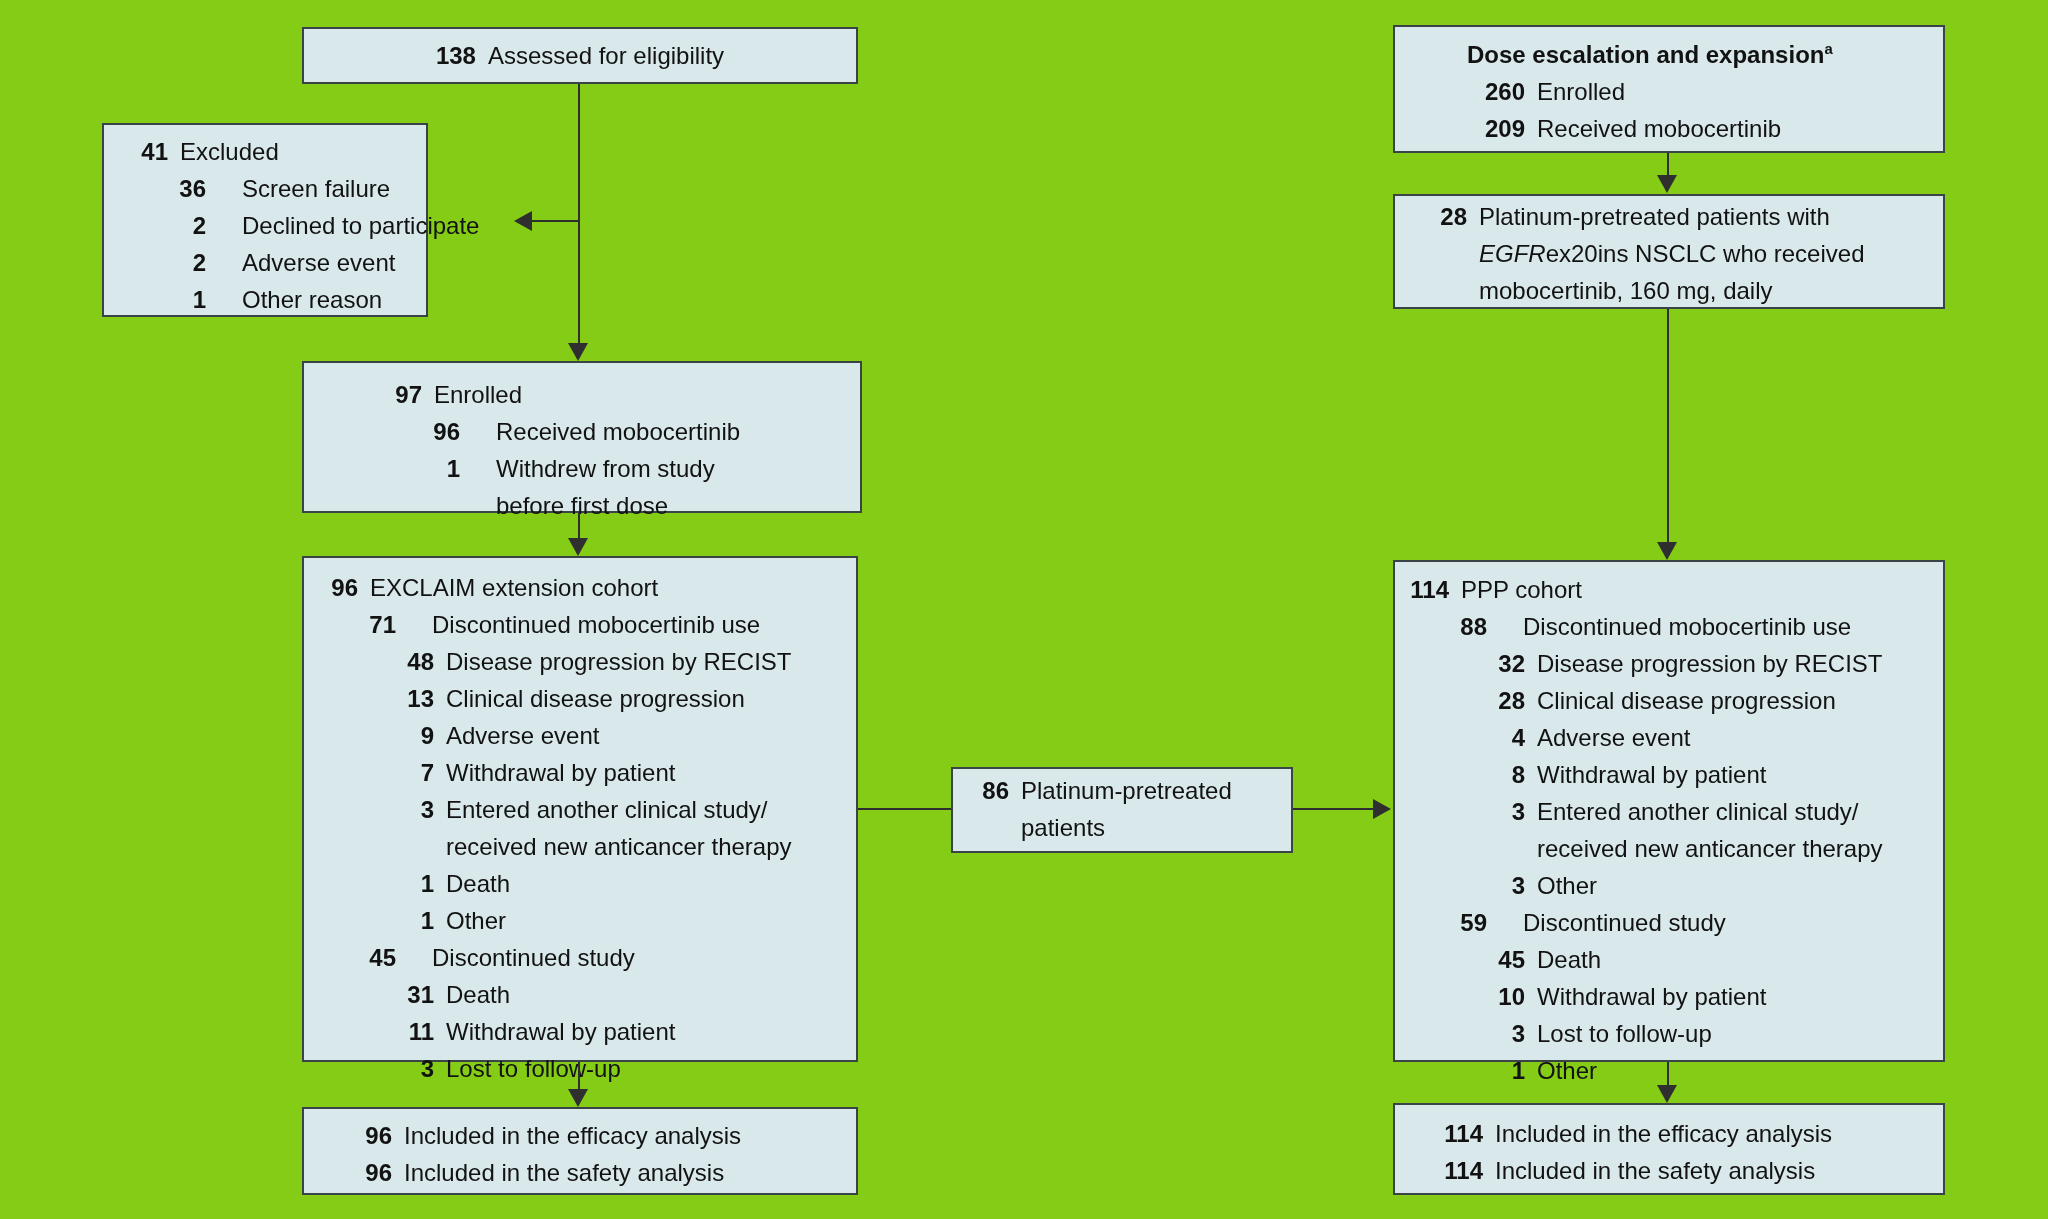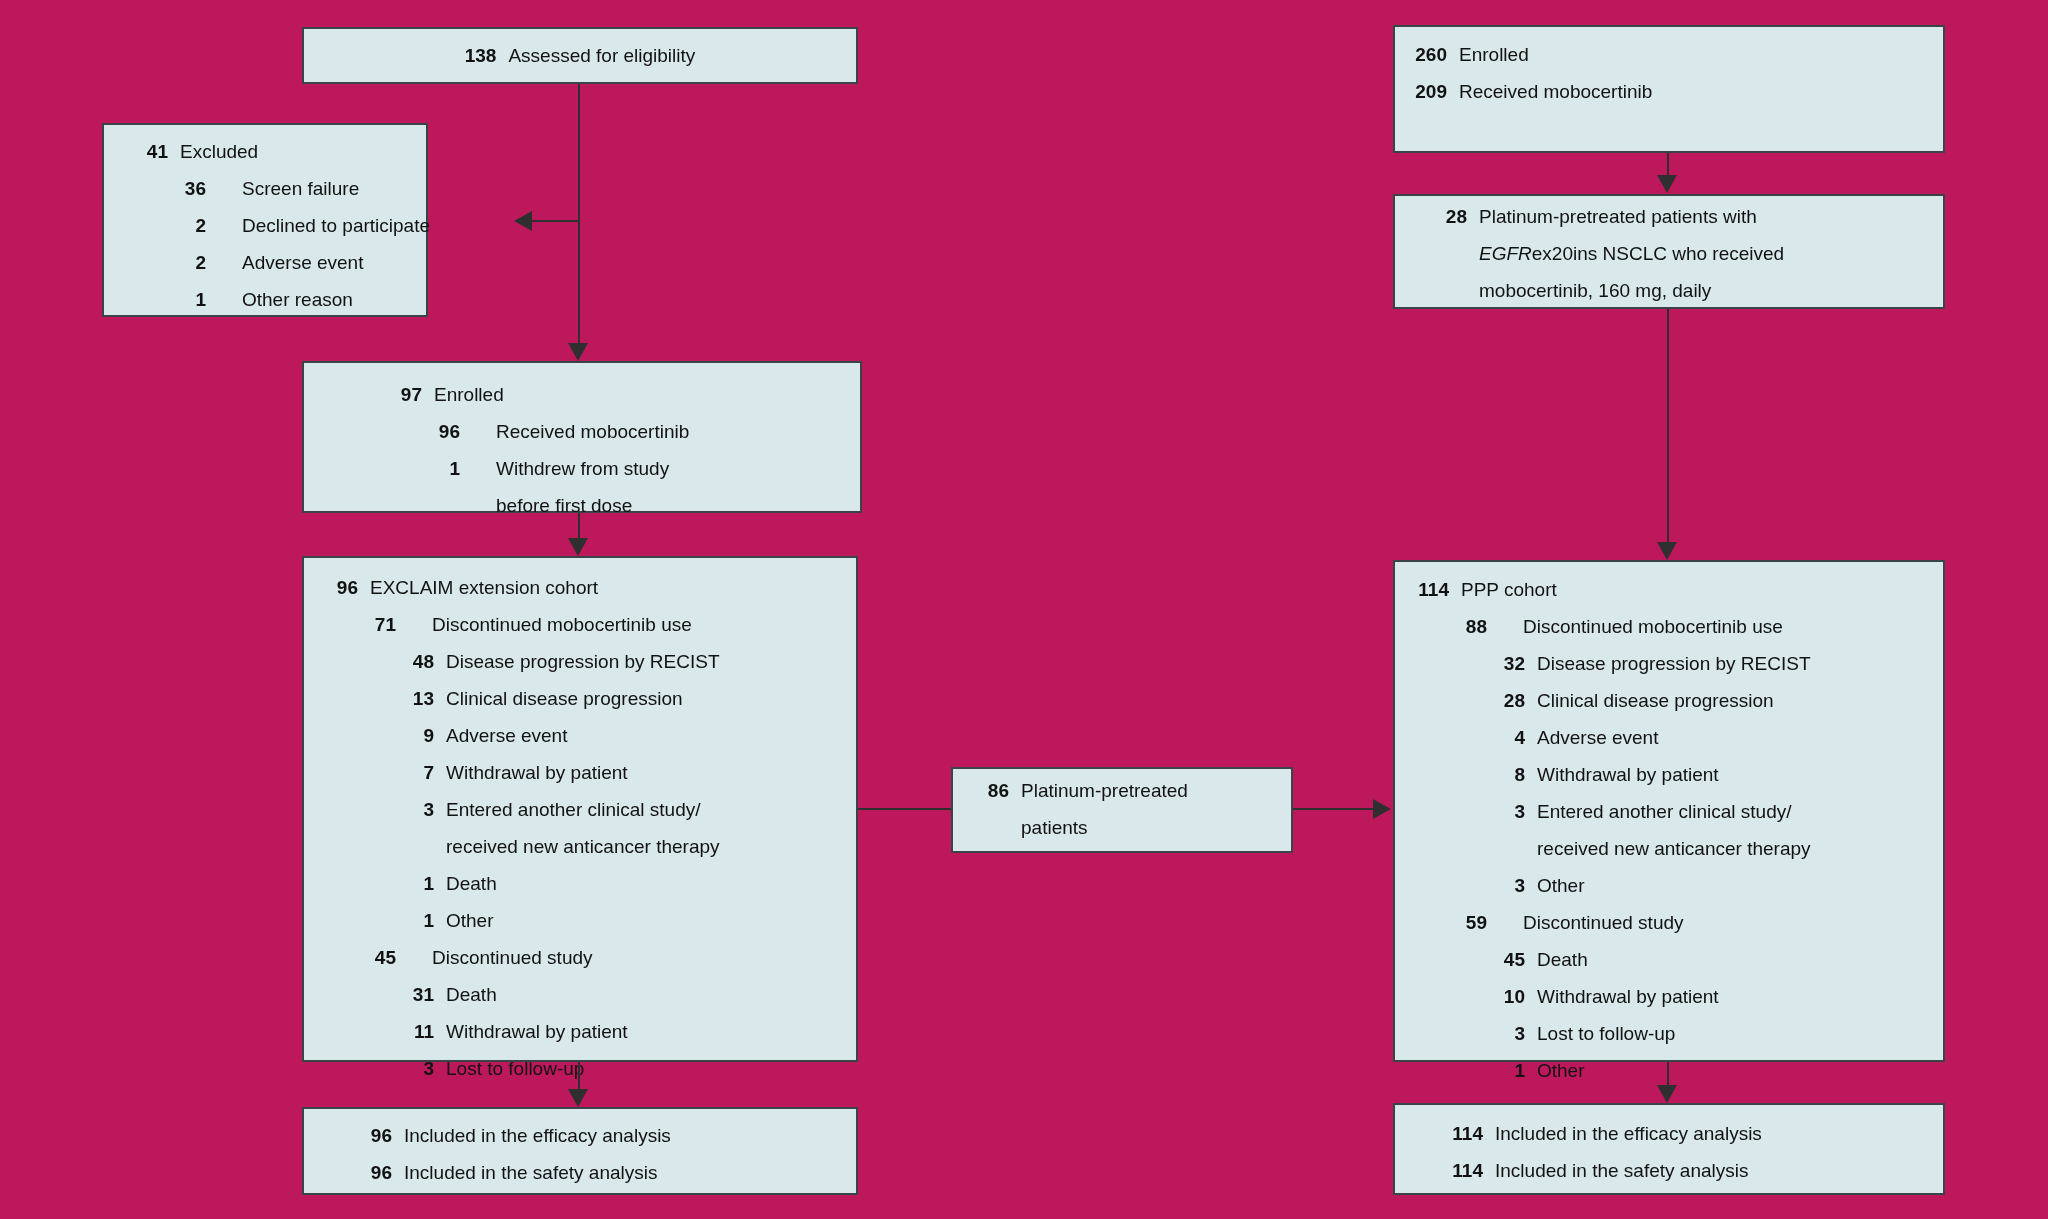--- a/index.html
+++ b/index.html
@@ -1,20 +1,20 @@
 <!DOCTYPE html>
 <html><head>
 <meta charset="utf-8">
 <style>
   html,body { margin:0; padding:0; background:#ffffff; }
   .canvas {
     position:relative; width:2048px; height:1219px;
-    background:#be185d; overflow:hidden;
+    background:#84cc16; overflow:hidden;
     font-family:"Liberation Sans", sans-serif;
-    font-size:19px; line-height:37px; color:#121212;
+    font-size:24px; line-height:37px; color:#121212;
   }
   .box {
     position:absolute; background:#d9e8ea;
     border:2px solid #3a4446; box-sizing:border-box;
   }
   .ln { display:flex; align-items:flex-start; }
   .num { flex:0 0 52px; text-align:right; font-weight:700; margin-right:12px; }
   .txt { flex:1 1 auto; white-space:nowrap; }
   .t2 { display:block; }
   .l1 { margin-left:38px;gap:24px; }
@@ -25,21 +25,21 @@
   
   .b-assessed { left:302px; top:27px;  width:556px; height:57px;
                 display:flex; align-items:center; justify-content:center; }
   .b-assessed .num { flex:0 0 auto; width:auto; }
   .b-excluded { left:102px; top:123px; width:326px; height:194px; padding:8px 8px 0 12px; }
   .b-enrolled { left:302px; top:361px; width:560px; height:152px; padding:13px 8px 0 66px; }
   .b-exclaim  { left:302px; top:556px; width:556px; height:506px; padding:11px 8px 0 2px; }
   .b-incl-l   { left:302px; top:1107px; width:556px; height:88px;  padding:8px 8px 0 36px; }
   .b-dose     { left:1393px; top:25px;  width:552px; height:128px; padding:9px 8px 0 0; }
   .b-dose .title { margin-left:72px; font-weight:700; }
-  .b-dose .ln { }
+  .b-dose .ln { margin-left:78px; }
   .b-plat28   { left:1393px; top:194px; width:552px; height:115px; padding:2px 8px 0 20px; }
   .b-ppp      { left:1393px; top:560px; width:552px; height:502px; padding:9px 8px 0 2px; }
   .b-incl-r   { left:1393px; top:1103px; width:552px; height:92px; padding:10px 8px 0 36px; }
   .b-mid86    { left:951px; top:767px;  width:342px; height:86px;  padding:3px 6px 0 4px; }
 
   
   .vl { position:absolute; width:2px;  background:#2f2f2f; }
   .hl { position:absolute; height:2px; background:#2f2f2f; }
   .ah { position:absolute; width:0; height:0; }
   .ah-down  { border-left:10px solid transparent; border-right:10px solid transparent; border-top:18px solid #2f2f2f; }
@@ -178,20 +178,23 @@
       <span class="num">96</span>
       <div class="txt">Included in the efficacy analysis</div>
     </div>
     <div class="ln">
       <span class="num">96</span>
       <div class="txt">Included in the safety analysis</div>
     </div>
   </div>
 
   <div class="box b-dose">
+    <div class="title">
+      <span>Dose escalation and expansion</span><sup>a</sup>
+    </div>
     <div class="ln">
       <span class="num">260</span>
       <div class="txt">Enrolled</div>
     </div>
     <div class="ln">
       <span class="num">209</span>
       <div class="txt">Received mobocertinib</div>
     </div>
   </div>
 

